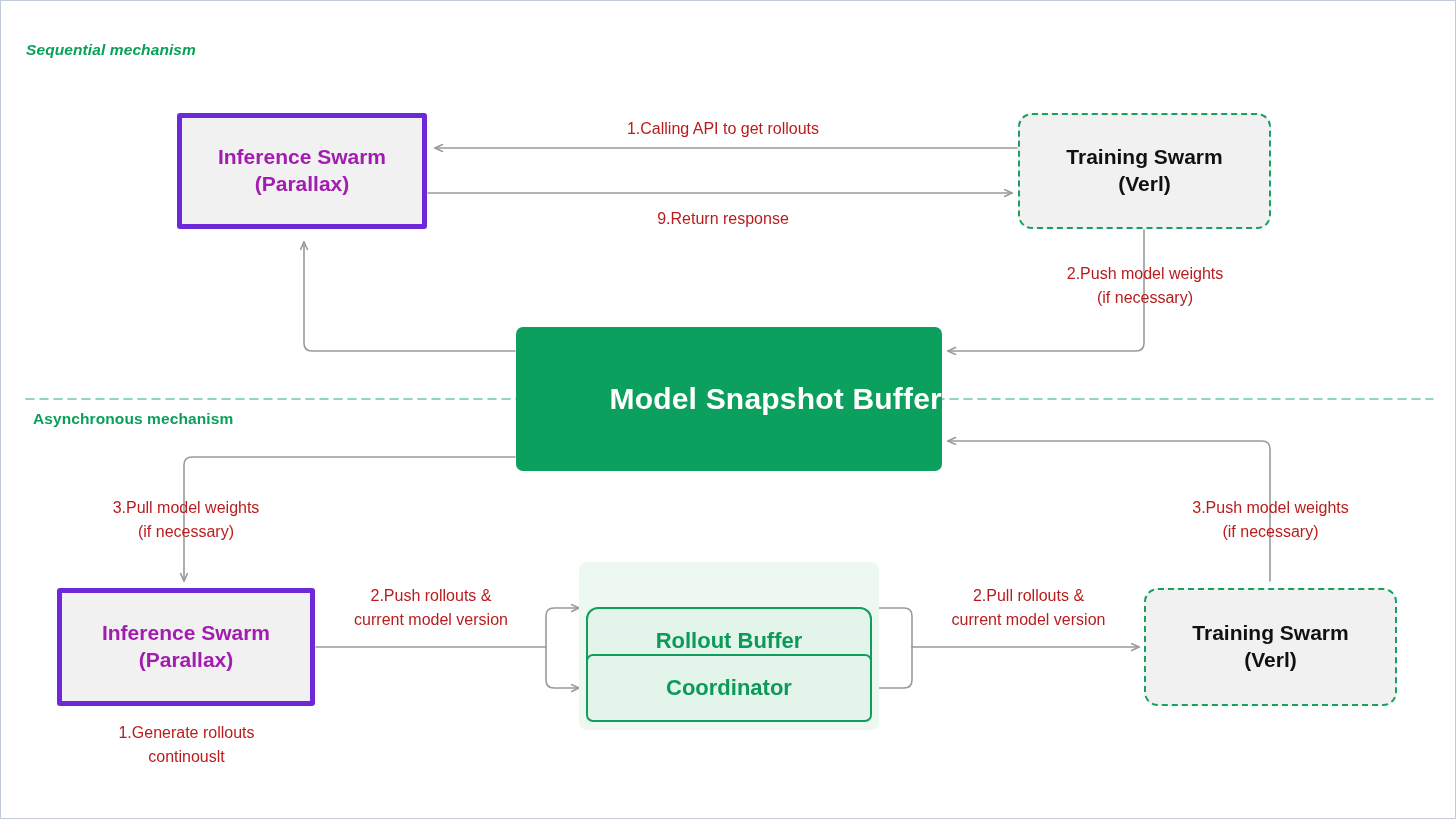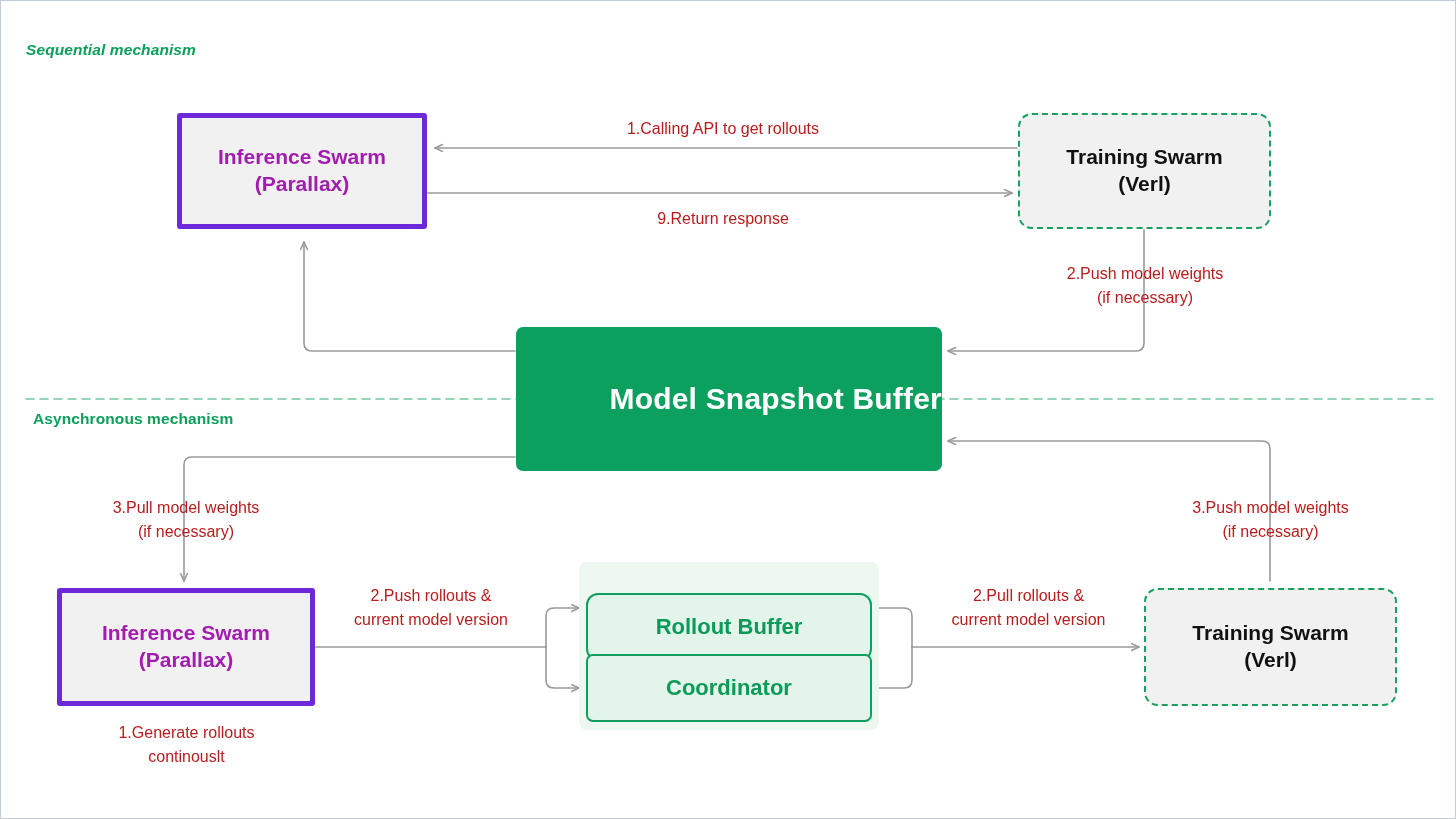--- a/index.html
+++ b/index.html
@@ -108,21 +108,21 @@
     background: #e3f5ea;
     border: 2px solid #0f9e5c;
     border-radius: 7px;
     display: flex;
     align-items: center;
     justify-content: center;
     color: #0b9a58;
     font-size: 22px;
     font-weight: bold;
   }
-  #node-rollout-buffer { left: 585px; top: 592px; width: 286px; height: 68px; border-radius: 12px; }
+  #node-rollout-buffer { left: 585px; top: 606px; width: 286px; height: 68px; border-radius: 12px; }
   #node-coordinator    { left: 585px; top: 653px; width: 286px; height: 68px; }
 
   
   .edge-label {
     position: absolute;
     font-size: 16px;
     color: #b91c1c;
     text-align: center;
     line-height: 1.48;
     white-space: nowrap;

